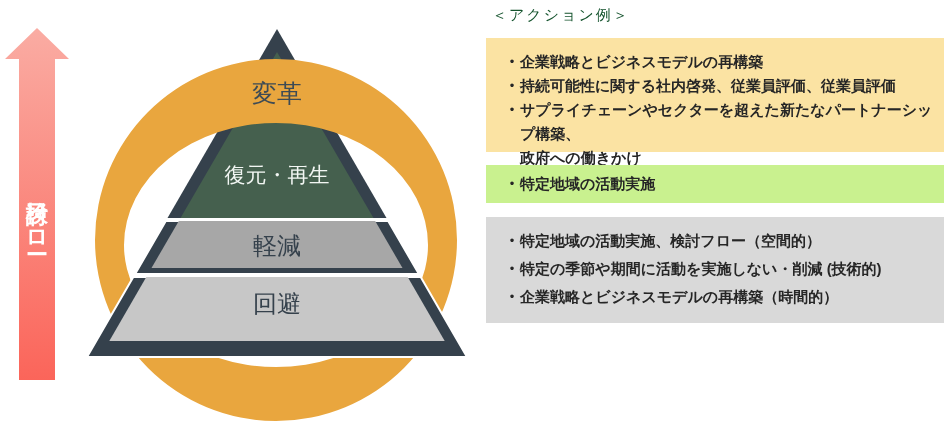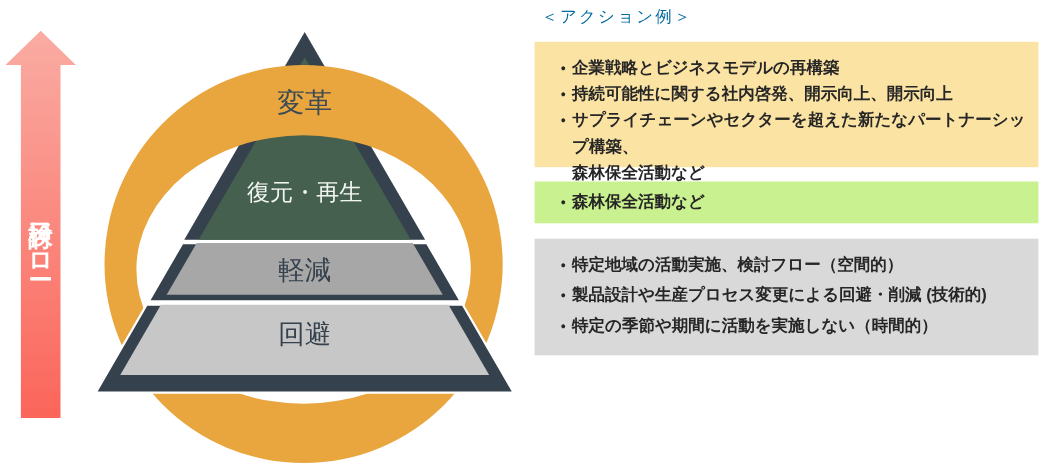--- a/index.html
+++ b/index.html
@@ -10,21 +10,21 @@
 
   .flow-label{
     position:absolute;left:22px;top:149px;width:30px;height:130px;
     writing-mode:vertical-rl;text-orientation:mixed;
     color:#fff;font-size:22px;font-weight:bold;letter-spacing:2px;
     text-align:center;line-height:30px;
   }
 
   .panel-title{
     position:absolute;left:492px;top:6px;
-    font-size:15px;letter-spacing:2px;color:#0369a1;
+    font-size:15px;letter-spacing:2px;color:#14532d;
   }
 
   .action-box{position:absolute;left:486px;width:458px;box-sizing:border-box;}
   .box-yellow{top:38px;height:114px;padding-top:12px;}
   .box-green{top:165px;height:38px;padding-top:7px;}
   .box-gray{top:217px;height:106px;padding-top:10px;}
 
   .action-item{display:flex;align-items:flex-start;color:#262626;font-size:15px;}
   .box-yellow .action-item{line-height:24px;}
   .box-green  .action-item{line-height:24px;}
@@ -72,44 +72,44 @@
 
   <div class="panel-title">＜アクション例＞</div>
 
   <div class="action-box box-yellow" style="background-color: rgb(251, 227, 163);">
     <div class="action-item">
       <span class="bullet">•</span>
       <span class="item-text">企業戦略とビジネスモデルの再構築</span>
     </div>
     <div class="action-item">
       <span class="bullet">•</span>
-      <span class="item-text">持続可能性に関する社内啓発、開示向上、開示向上</span>
+      <span class="item-text">持続可能性に関する社内啓発、従業員評価、従業員評価</span>
     </div>
     <div class="action-item">
       <span class="bullet">•</span>
       <span class="item-text">サプライチェーンやセクターを超えた新たなパートナーシップ構築、
-森林保全活動など</span>
+政府への働きかけ</span>
     </div>
   </div>
 
   <div class="action-box box-green" style="background-color: rgb(201, 241, 143);">
     <div class="action-item">
       <span class="bullet">•</span>
-      <span class="item-text">森林保全活動など</span>
+      <span class="item-text">特定地域の活動実施</span>
     </div>
   </div>
 
   <div class="action-box box-gray" style="background-color: rgb(217, 217, 217);">
     <div class="action-item">
       <span class="bullet">•</span>
       <span class="item-text">特定地域の活動実施、検討フロー（空間的）</span>
     </div>
     <div class="action-item">
       <span class="bullet">•</span>
-      <span class="item-text">製品設計や生産プロセス変更による回避・削減 (技術的)</span>
+      <span class="item-text">特定の季節や期間に活動を実施しない・削減 (技術的)</span>
     </div>
     <div class="action-item">
       <span class="bullet">•</span>
-      <span class="item-text">特定の季節や期間に活動を実施しない（時間的）</span>
+      <span class="item-text">企業戦略とビジネスモデルの再構築（時間的）</span>
     </div>
   </div>
 
 </div>
 
 </body></html>

